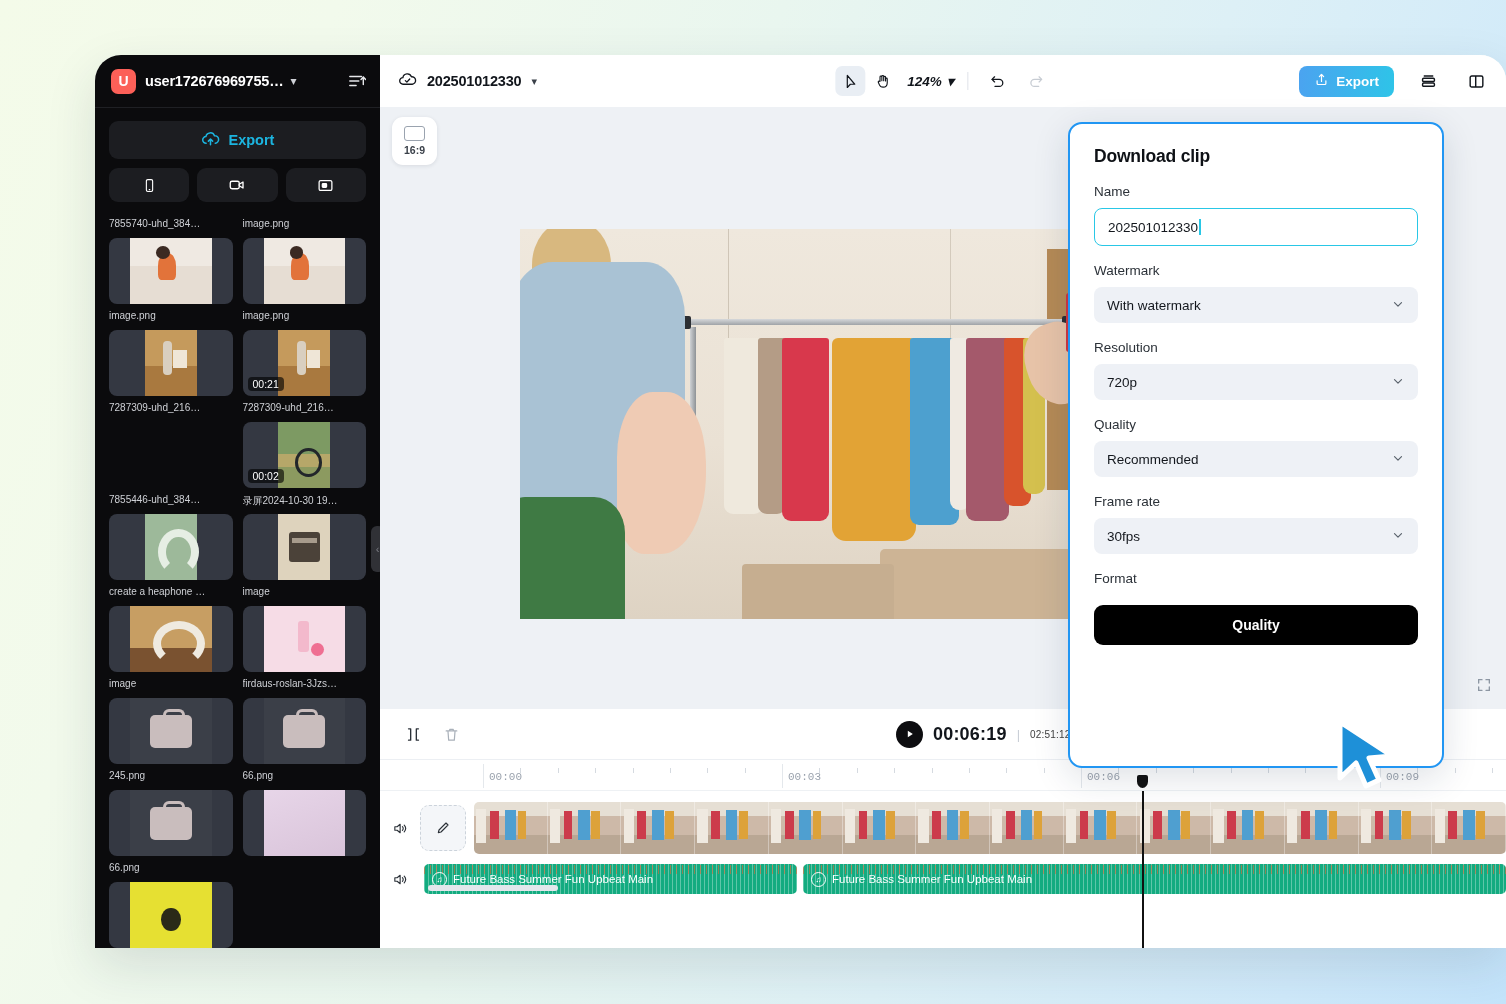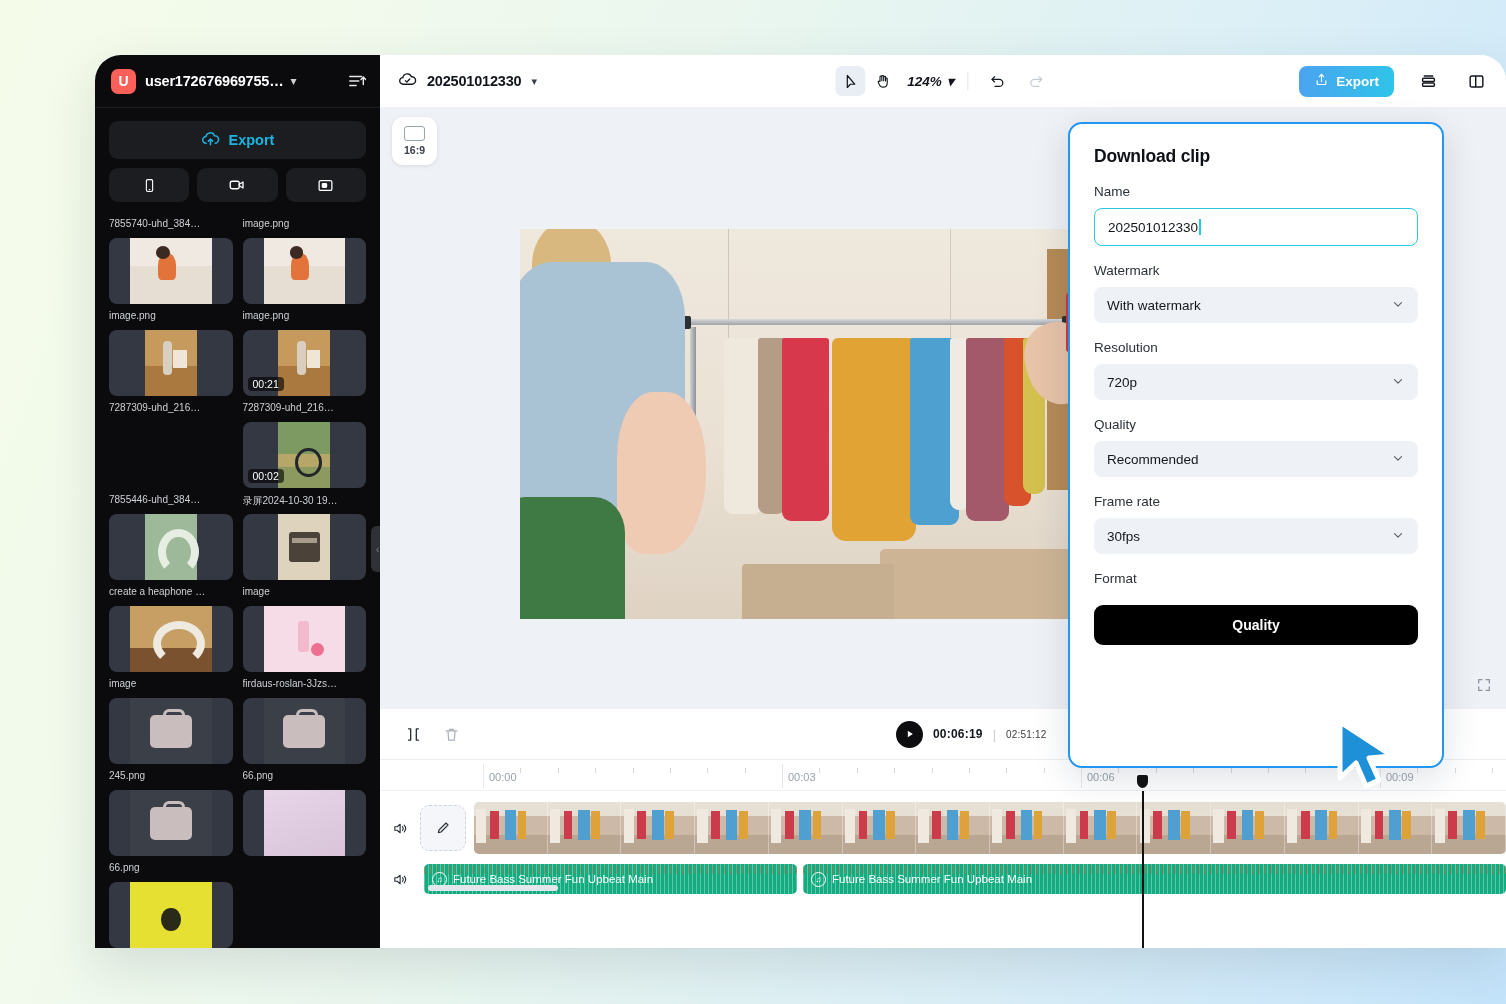--- a/index.html
+++ b/index.html
@@ -250,28 +250,28 @@
     height: 50px; display: flex; align-items: center;
     padding: 0 18px; position: relative;
     border-bottom: 1px solid #eceff3;
   }
   .tl-tool { width: 30px; height: 30px; display:flex; align-items:center; justify-content:center; cursor:pointer; color:#2b3138;}
   .tl-center { position:absolute; left: 516px; display:flex; align-items:center; gap: 10px; }
   .play-btn {
     width: 27px; height: 27px; border-radius: 50%; background:#0d0d10;
     display:flex; align-items:center; justify-content:center; cursor:pointer;
   }
-  .tc-cur { font-size: 12px; font-weight: bold; color:#12161c; letter-spacing:.2px;}
+  .tc-cur { font-size: 18px; font-weight: bold; color:#12161c; letter-spacing:.2px;}
   .tc-sep { color:#c9ced6; font-size: 13px;}
   .tc-tot { font-size: 10px; color:#404040; letter-spacing:.2px;}
 
   .ruler { position: relative; height: 30px; background: #fff; border-bottom: 1px solid #eef1f4;}
   .rtick { position:absolute; top: 8px; width:1px; height:5px; background:#d5dae0;}
   .rtick.major { top: 4px; height: 24px; background:#e4e8ec;}
-  .rlab { position:absolute; top: 11px; font-size: 11px; color:#9aa2ad; padding-left: 6px;}
+  .rlab { position:absolute; top: 11px; font-size: 11px; color:#9aa2ad; padding-left: 6px; font-family: Liberation Mono, monospace;}
 
   .tracks { position: relative; padding-top: 8px; }
   .track-row { display:flex; align-items:center; height: 58px; }
   .mute-ico { width: 40px; display:flex; align-items:center; justify-content:center; color:#2b3138; cursor:pointer;}
   .edit-chip {
     width: 44px; height: 44px; border: 1px dashed #ccd3db; border-radius: 9px;
     background:#f4f6f9; display:flex; align-items:center; justify-content:center;
     color:#2b3138; margin-right: 8px; cursor:pointer;
   }
   .video-clip {

